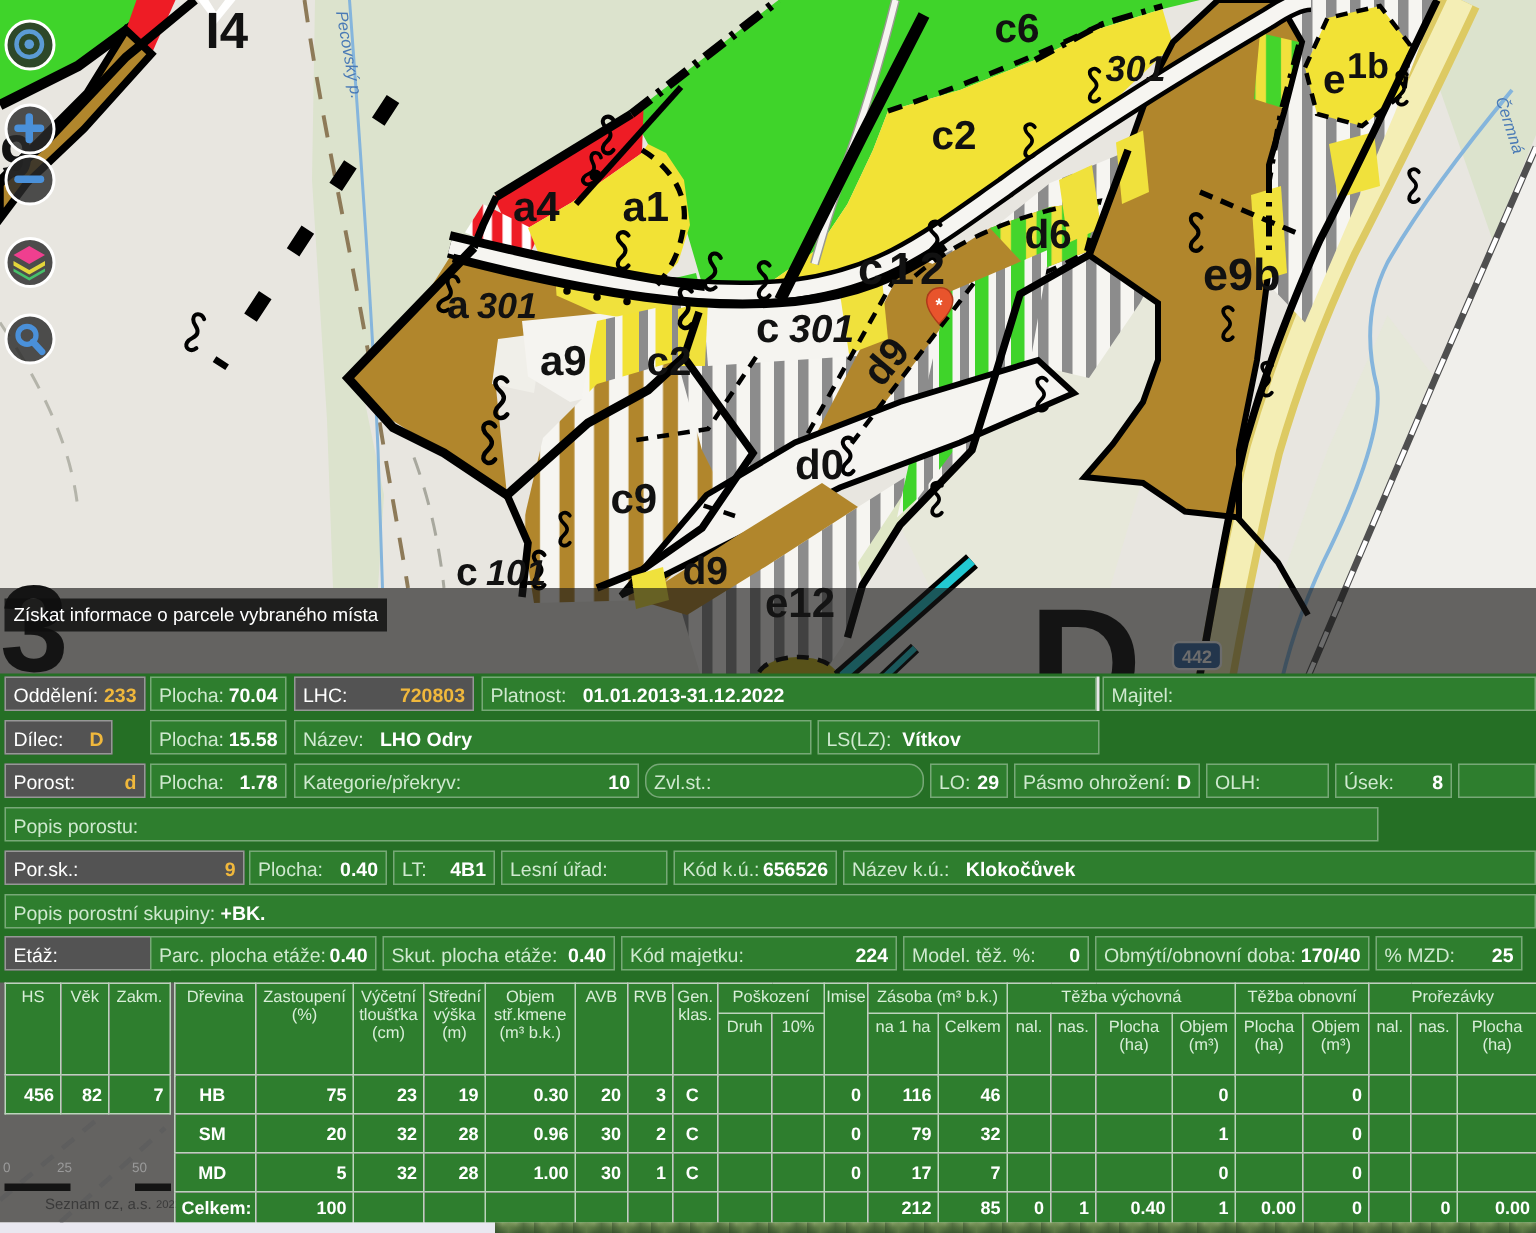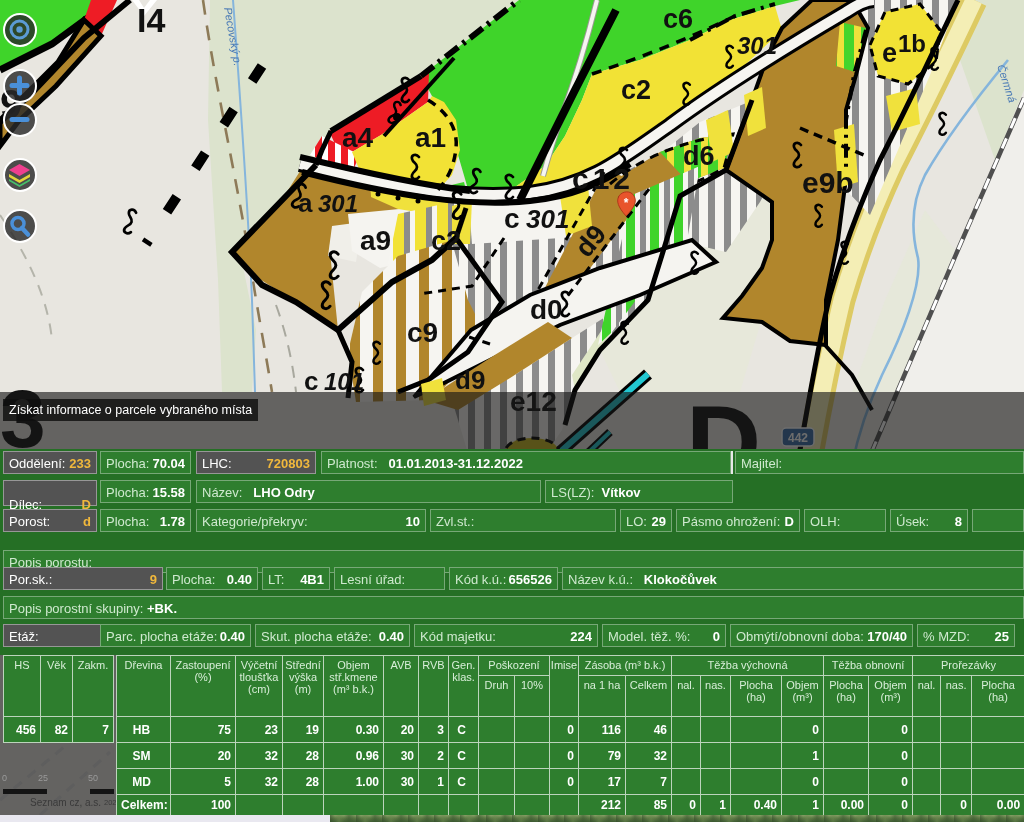--- a/index.html
+++ b/index.html
@@ -281,21 +281,21 @@
       <span style="float:left" class="lab">Plocha:</span>
       <span style="float:right" class="val">70.04</span>
     </div>
 <div class="cell dcell" style="left:196px;top:451px;width:120px;padding:0 5px;">
       <span style="float:left" class="">LHC:</span>
       <span style="float:right" class="ora">720803</span>
     </div>
 <div class="cell gcell" style="left:321px;top:451px;width:410px;padding-left:5px;padding-right:5px;"><span class="lab">Platnost:</span><span class="val">&nbsp;&nbsp;&nbsp;01.01.2013-31.12.2022</span></div>
 <div class="abs" style="left:731px;top:451px;width:2px;height:23px;background:#e8e8e8;"></div>
 <div class="cell gcell" style="left:735px;top:451px;width:289px;padding-left:5px;padding-right:5px;"><span class="lab">Majitel:</span></div>
-<div class="cell dcell" style="left:3px;top:480px;width:94px;padding:12px 5px;">
+<div class="cell dcell" style="left:3px;top:480px;width:72px;padding:0 5px;">
       <span style="float:left" class="">Dílec:</span>
       <span style="float:right" class="ora">D</span>
     </div>
 <div class="cell gcell" style="left:100px;top:480px;width:91px;padding:0 5px;">
       <span style="float:left" class="lab">Plocha:</span>
       <span style="float:right" class="val">15.58</span>
     </div>
 <div class="cell gcell" style="left:196px;top:480px;width:345px;padding-left:5px;padding-right:5px;"><span class="lab">Název:</span><span class="val">&nbsp;&nbsp;&nbsp;LHO Odry</span></div>
 <div class="cell gcell" style="left:545px;top:480px;width:188px;padding-left:5px;padding-right:5px;"><span class="lab">LS(LZ):</span><span class="val">&nbsp;&nbsp;Vítkov</span></div>
 <div class="cell dcell" style="left:3px;top:509px;width:94px;padding:0 5px;">
@@ -303,36 +303,36 @@
       <span style="float:right" class="ora">d</span>
     </div>
 <div class="cell gcell" style="left:100px;top:509px;width:91px;padding:0 5px;">
       <span style="float:left" class="lab">Plocha:</span>
       <span style="float:right" class="val">1.78</span>
     </div>
 <div class="cell gcell" style="left:196px;top:509px;width:230px;padding:0 5px;">
       <span style="float:left" class="lab">Kategorie/překryv:</span>
       <span style="float:right" class="val">10</span>
     </div>
-<div class="cell gcell" style="left:430px;top:509px;width:186px;padding-left:5px;padding-right:5px;"><span class="lab">Zvl.st.:</span></div>
+<div class="cell gcell" style="left:430px;top:509px;width:186px;padding-left:5px;padding-right:5px;border-radius:10px;"><span class="lab">Zvl.st.:</span></div>
 <div class="cell gcell" style="left:620px;top:509px;width:52px;padding:0 5px;">
       <span style="float:left" class="lab">LO:</span>
       <span style="float:right" class="val">29</span>
     </div>
 <div class="cell gcell" style="left:676px;top:509px;width:124px;padding:0 5px;">
       <span style="float:left" class="lab">Pásmo ohrožení:</span>
       <span style="float:right" class="val">D</span>
     </div>
 <div class="cell gcell" style="left:804px;top:509px;width:82px;padding-left:5px;padding-right:5px;"><span class="lab">OLH:</span></div>
 <div class="cell gcell" style="left:890px;top:509px;width:78px;padding:0 5px;">
       <span style="float:left" class="lab">Úsek:</span>
       <span style="float:right" class="val">8</span>
     </div>
 <div class="cell gcell" style="left:972px;top:509px;width:52px;padding-left:5px;padding-right:5px;"><span class="lab"></span></div>
-<div class="cell gcell" style="left:3px;top:538px;width:1021px;padding-left:5px;padding-right:5px;margin-top:12px;"><span class="lab">Popis porostu:</span></div>
+<div class="cell gcell" style="left:3px;top:538px;width:916px;padding-left:5px;padding-right:5px;"><span class="lab">Popis porostu:</span></div>
 <div class="cell dcell" style="left:3px;top:567px;width:160px;padding:0 5px;text-decoration:underline;">
       <span style="float:left" class="">Por.sk.:</span>
       <span style="float:right" class="ora">9</span>
     </div>
 <div class="cell gcell" style="left:166px;top:567px;width:92px;padding:0 5px;">
       <span style="float:left" class="lab">Plocha:</span>
       <span style="float:right" class="val">0.40</span>
     </div>
 <div class="cell gcell" style="left:262px;top:567px;width:68px;padding:0 5px;">
       <span style="float:left" class="lab">LT:</span>

